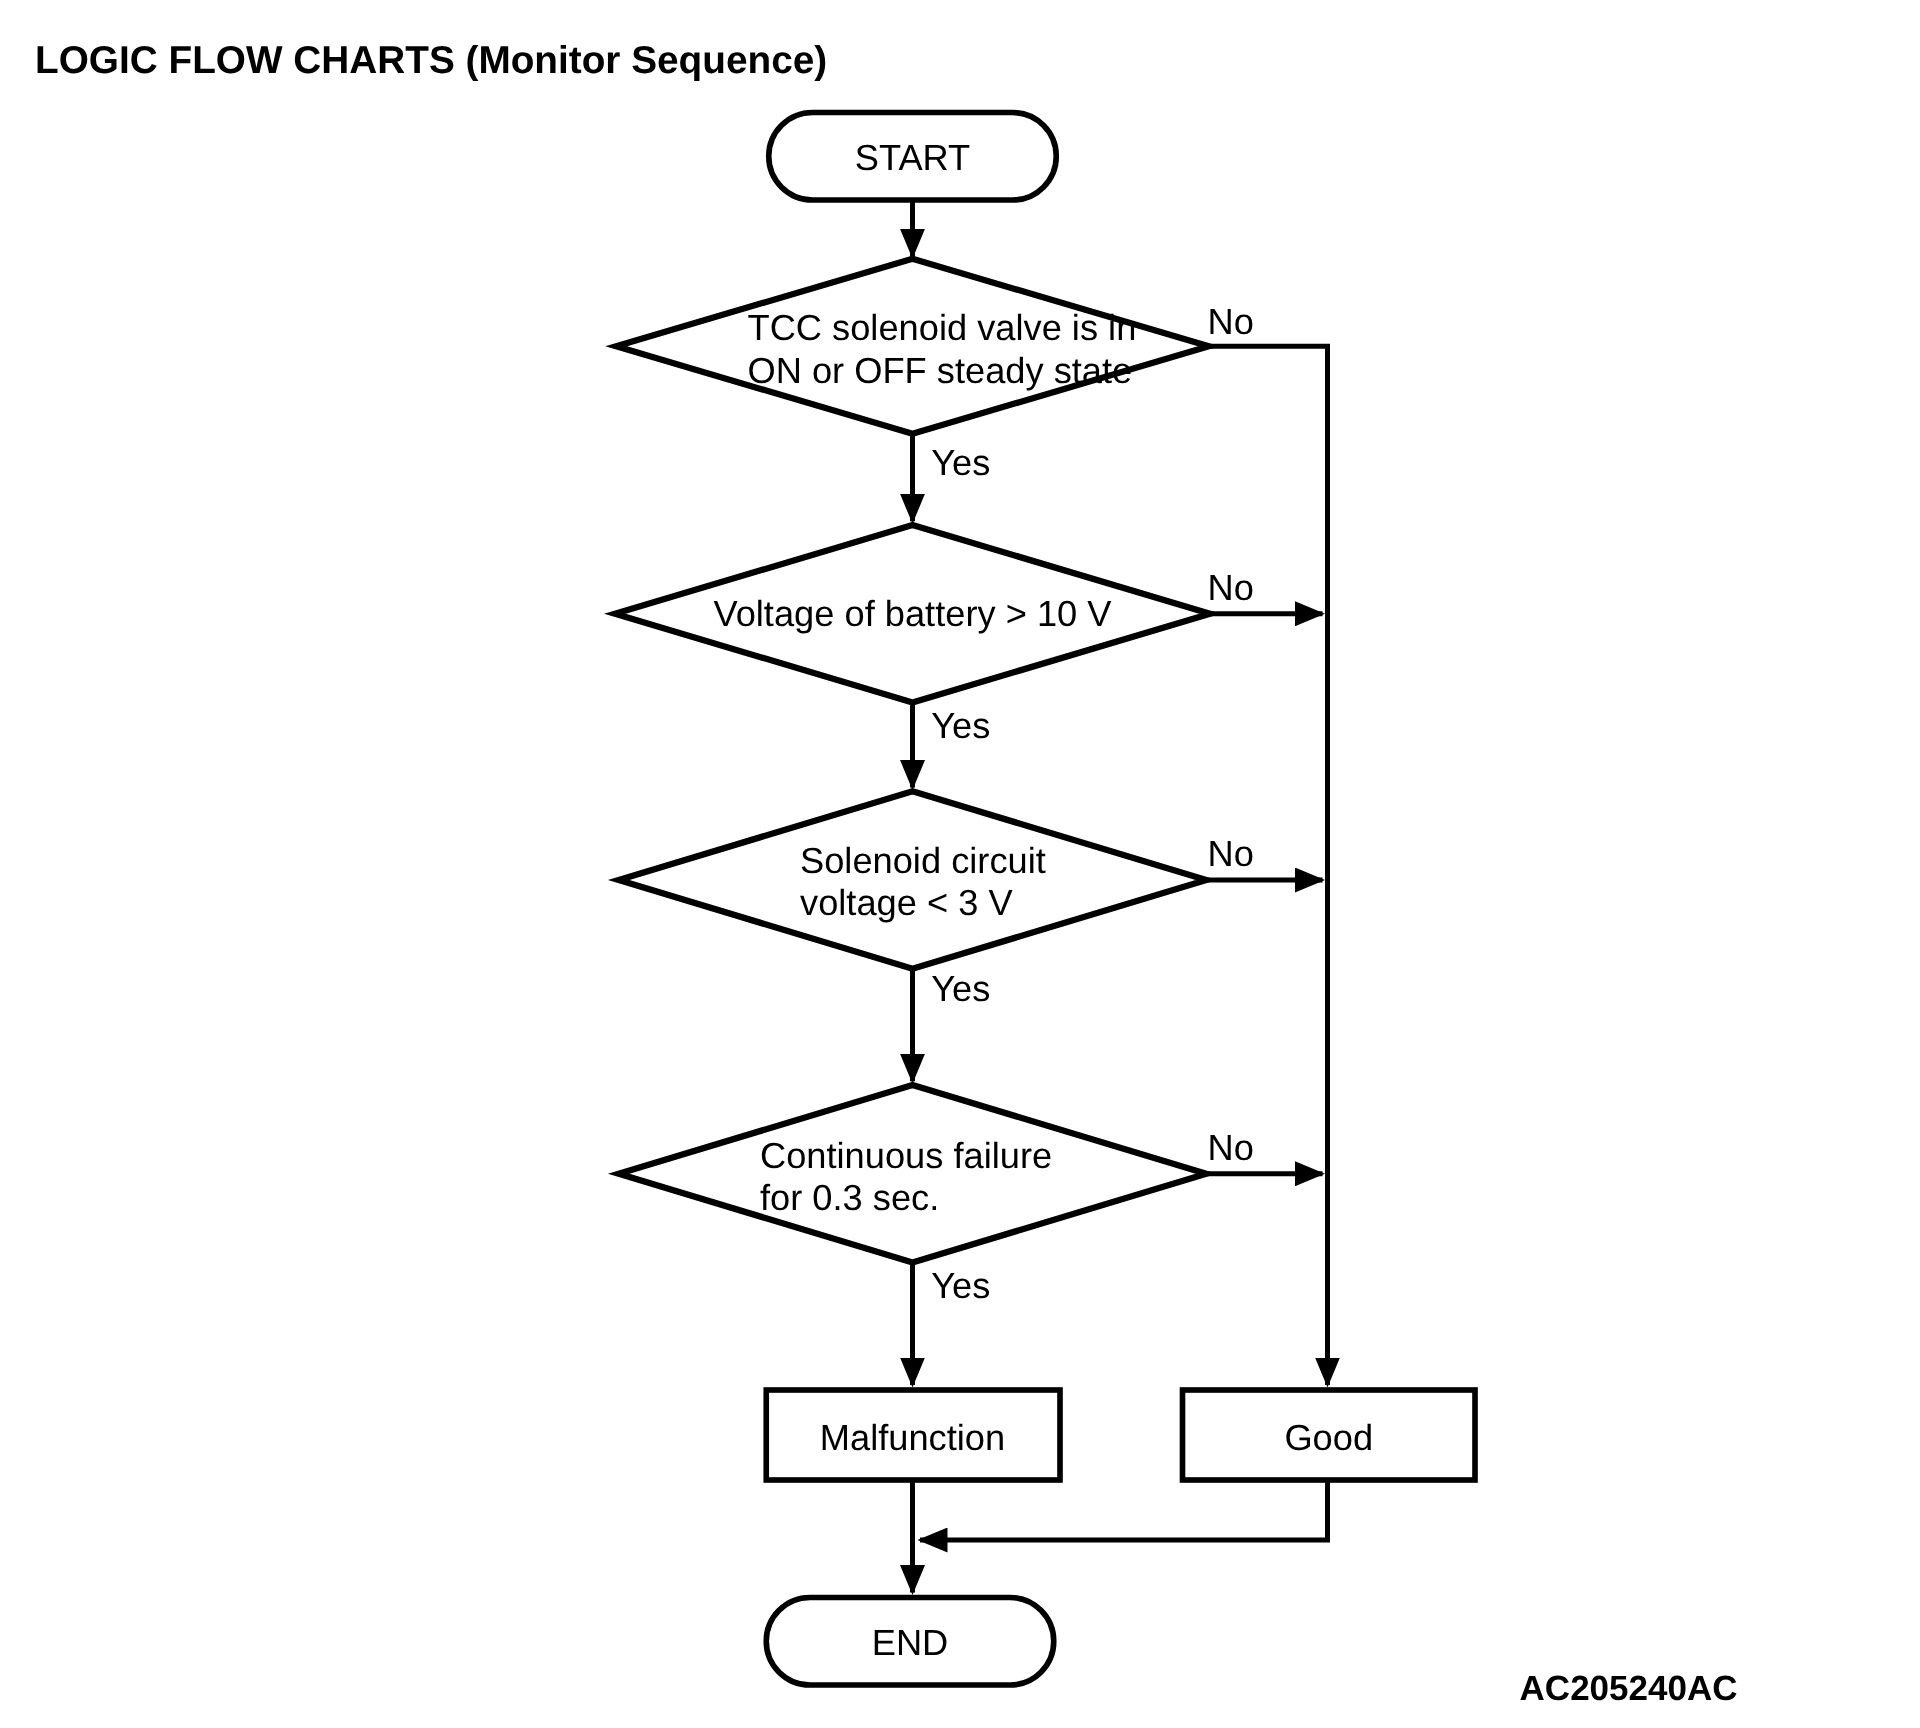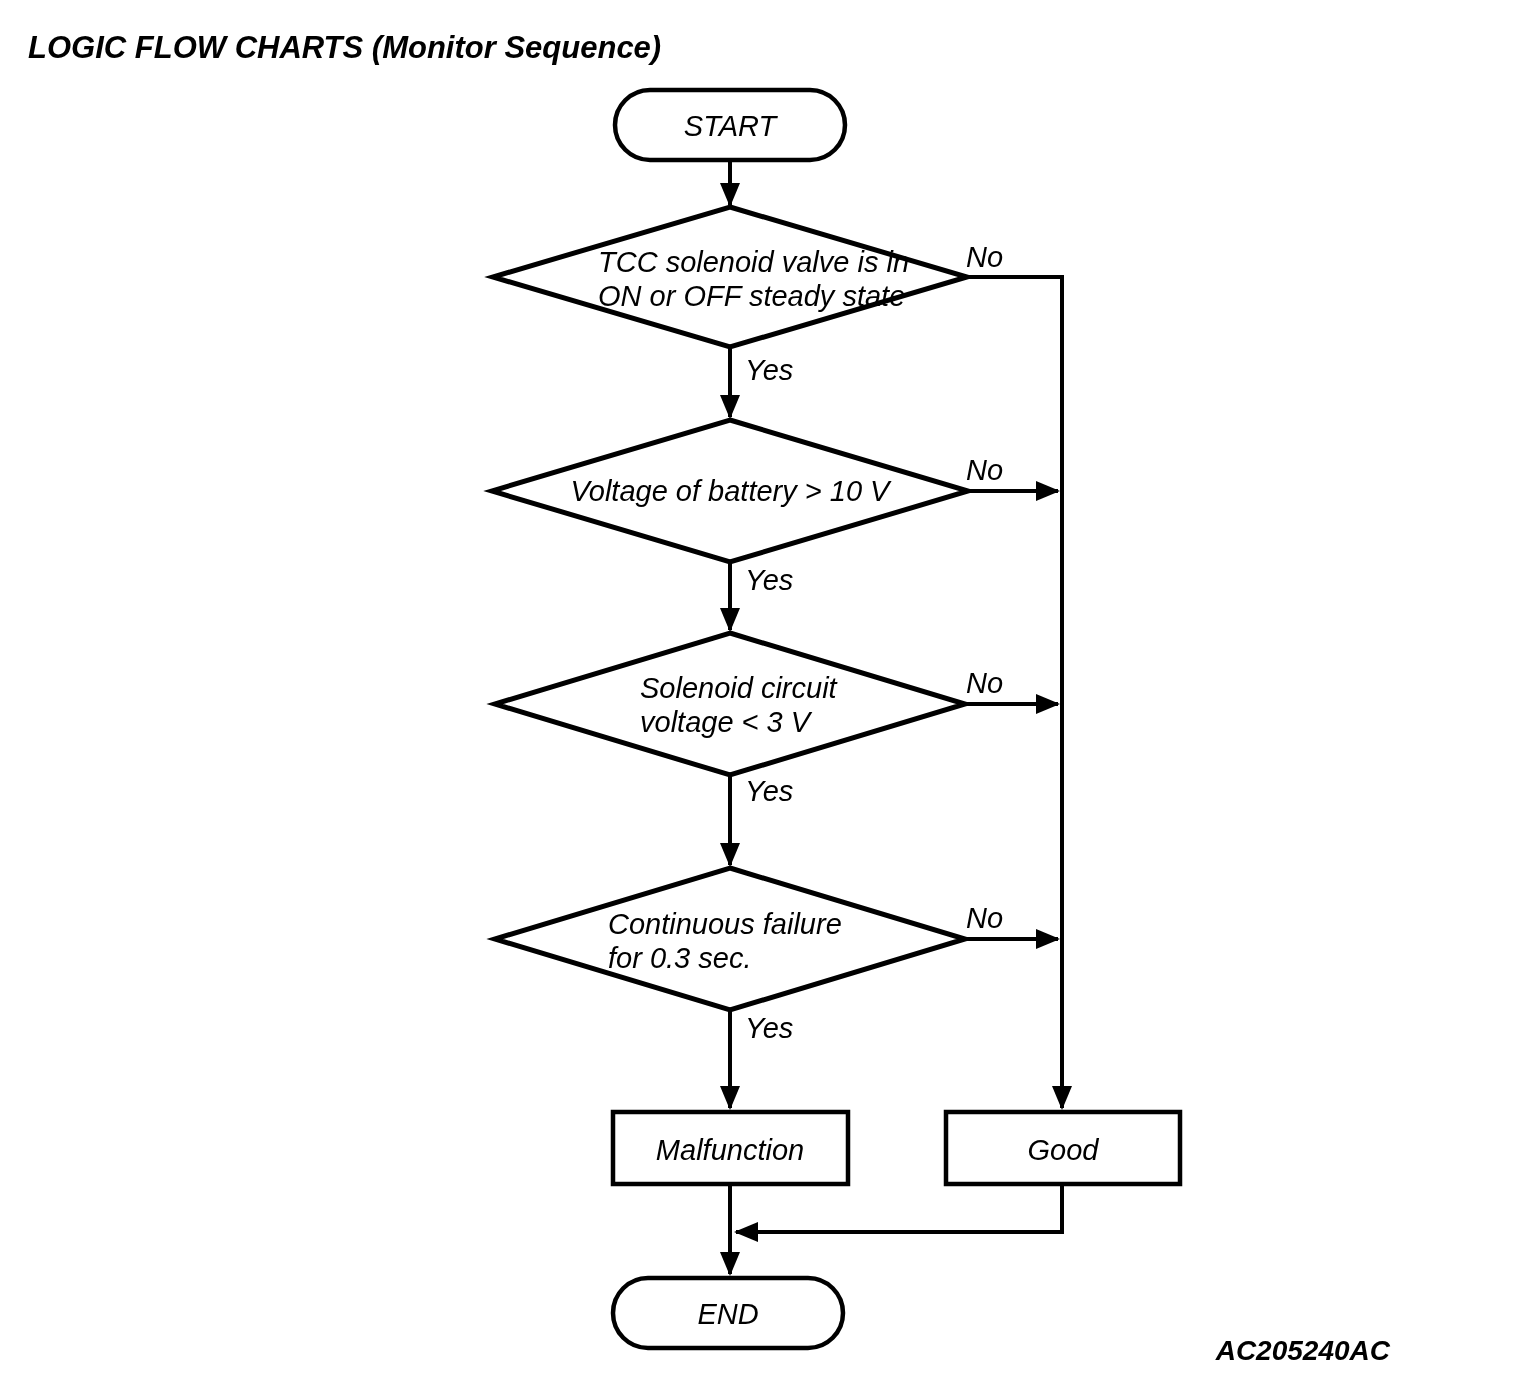--- a/index.html
+++ b/index.html
@@ -5,21 +5,20 @@
   :root { --ink: #000000; --bg: #ffffff; }
   * { box-sizing: border-box; }
   html, body { margin: 0; padding: 0; background: var(--bg); }
   .page {
     position: relative;
     width: 1536px;
     height: 1382px;
     background: var(--bg);
     font-family: "Liberation Sans", sans-serif;
     overflow: hidden;
-    font-style: italic;
   }
   svg { display: block; }
   .shape {
     fill: var(--bg);
     stroke: var(--ink);
     stroke-width: 4.5;
   }
   .diamond {
     fill: var(--bg);
     stroke: var(--ink);

